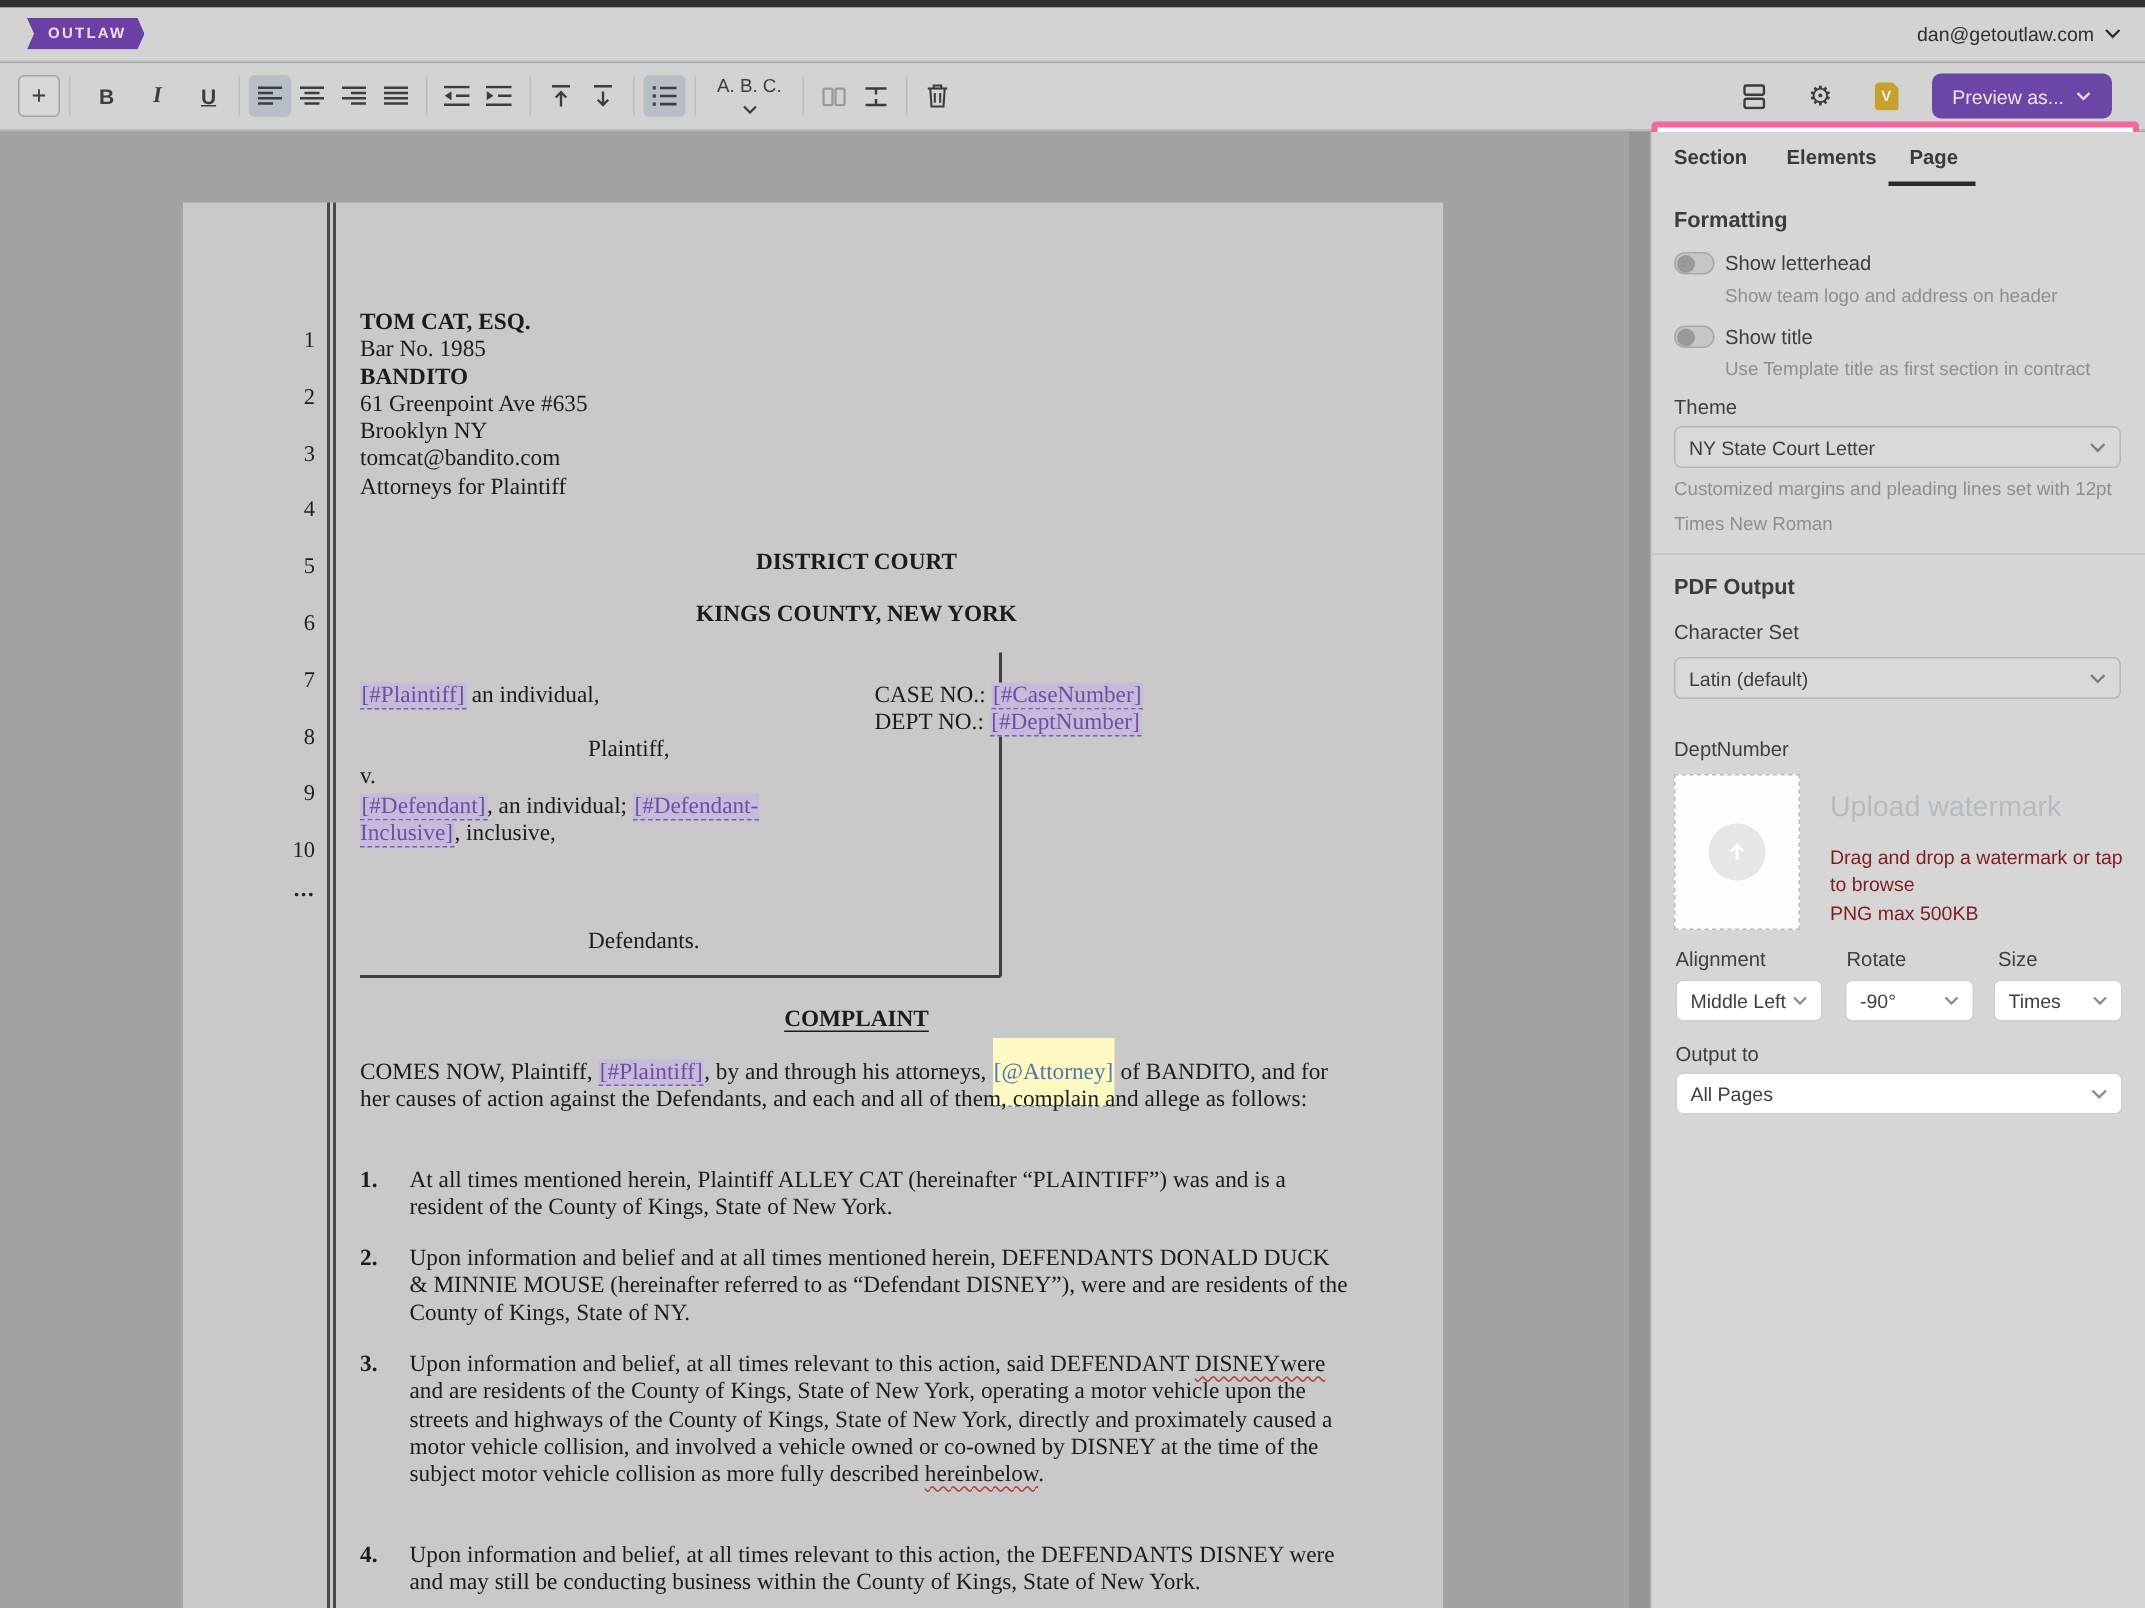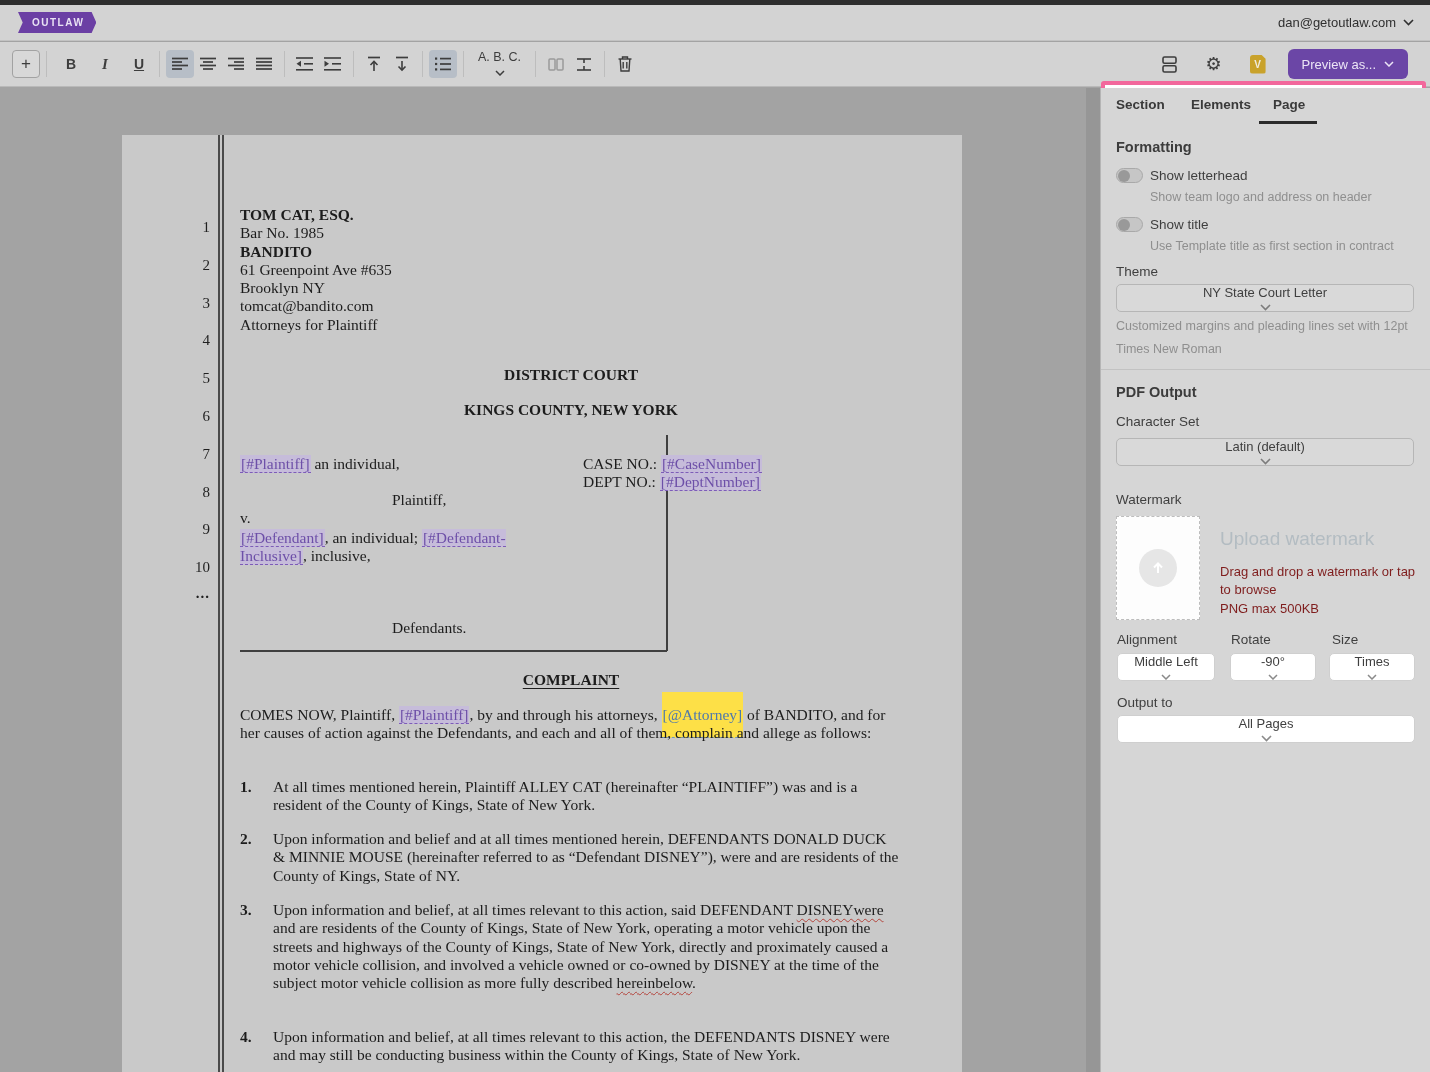--- a/index.html
+++ b/index.html
@@ -43,21 +43,21 @@
   .scrollstrip { position:absolute; right:0; top:0; width:14px; height:100%; background:#969696; }
   .page { position:absolute; left:122px; top:47px; width:840px; height:937px; background:#c9c9c9; }
   .pleadline { position:absolute; top:0; height:100%; width:1.5px; background:#4a4a4a; }
   .linenum { position:absolute; left:40px; width:48px; text-align:right;
              font-family:"Liberation Serif",serif; font-size:15px; color:#1f1f1f; }
   .doc { font-family:"Liberation Serif",serif; font-size:15.5px; line-height:18.3px; color:#1c1c1c; }
   .doc.b, .b { font-weight:bold; }
   .abs { position:absolute; }
   .ctr { text-align:center; }
   .seg-token { color:#6d4fa8; background:#c6bcda; border-bottom:1px dashed #7d5cb8; padding:0 1px; }
-  .seg-party { color:#4e78ad; background:#fde047; border-bottom:1px dashed #6f95c0; padding:14px 1px; }
+  .seg-party { color:#4e78ad; background:#fef9c3; border-bottom:1px dashed #6f95c0; padding:14px 1px; }
   .seg-missp { text-decoration:underline wavy #b3443c 1px; text-underline-offset:2.5px; }
   .capline-v { position:absolute; left:544px; top:300px; width:1.5px; height:216px; background:#3f3f3f; }
   .capline-h { position:absolute; left:118px; top:515px; width:427px; height:1.5px; background:#3f3f3f; }
   .complaint { font-weight:bold; text-decoration:underline; text-underline-offset:3px; }
   .pnum { position:absolute; left:118px; font-weight:bold; }
   .ptext { position:absolute; left:151px; width:629px; }
 
   
   .sidebar { position:absolute; left:1100px; top:88px; width:330px; height:984px; background:#d6d6d6;
              border-left:1px solid #b5b5b5; }
@@ -69,21 +69,21 @@
   .tab-underline { position:absolute; left:158px; top:33px; width:58px; height:2.5px; background:#2b2b2b; }
   .sb-h { font-size:14.5px; font-weight:600; color:#3c3c3c; }
   .sb-label { font-size:13.5px; color:#3f3f3f; }
   .sb-small { font-size:12.5px; color:#8f8f8f; }
   .toggle { position:absolute; width:27px; height:15px; border-radius:8px; background:#c6c6c6;
             border:1px solid #a9a9a9; }
   .toggle .knob { position:absolute; left:1px; top:0.5px; width:12px; height:12px; border-radius:50%;
                   background:#999999; }
   .select { position:absolute; height:28px; border:1px solid #b6b6b6; border-radius:5px; background:#d9d9d9;
             display:flex; align-items:center; justify-content:space-between; padding:0 9px;
-            font-size:13px; color:#3f3f3f;flex-direction:column; }
+            font-size:13px; color:#3f3f3f; }
   .select.lit { background:#ffffff; border-color:#cfcfcf; }
   .divider { position:absolute; left:0; width:100%; height:1px; background:#c2c2c2; }
   .upbox { position:absolute; left:15px; top:428px; width:84px; height:104px; border:1.5px dashed #bdbdbd;
            background:#fdfdfd; display:flex; align-items:center; justify-content:center; }
   .upcirc { width:38px; height:38px; border-radius:50%; background:#e6e6e6; color:#ffffff;
             display:flex; align-items:center; justify-content:center; }
   .up-title { font-size:19px; color:#b3bcc2; }
   .up-help { font-size:13px; color:#7f1d1d; }
   .chev { flex:0 0 auto; }
 </style>
@@ -361,21 +361,21 @@
 
     <div class="sb sb-h" style="left:15px; top:296px">PDF Output</div>
     <div class="sb sb-label" style="left:15px; top:326px">Character Set</div>
     <div class="select" style="left:15px; top:350px; width:298px">
       <span>Latin (default)</span>
       <svg class="chev" width="11" height="7" viewBox="0 0 11 7">
           <polyline points="1,1 5.5,5.5 10,1" fill="none" stroke="#7c7c7c" stroke-width="1.6"></polyline>
         </svg>
     </div>
 
-    <div class="sb sb-label" style="left:15px; top:404px">Watermark</div>
+    <div class="sb sb-label" style="left:15px; top:404px">DeptNumber</div>
     <div class="upbox">
       <div class="upcirc">
         <svg width="16" height="16" viewBox="0 0 16 16">
             <line x1="8" y1="13" x2="8" y2="4" stroke="#ffffff" stroke-width="2"></line>
             <polyline points="4,7.5 8,3.5 12,7.5" fill="none" stroke="#ffffff" stroke-width="2"></polyline>
           </svg>
       </div>
     </div>
     <div class="sb up-title" style="left:119px; top:440px">Upload watermark</div>
     <div class="sb up-help" style="left:119px; top:476px">Drag and drop a watermark or tap</div>

